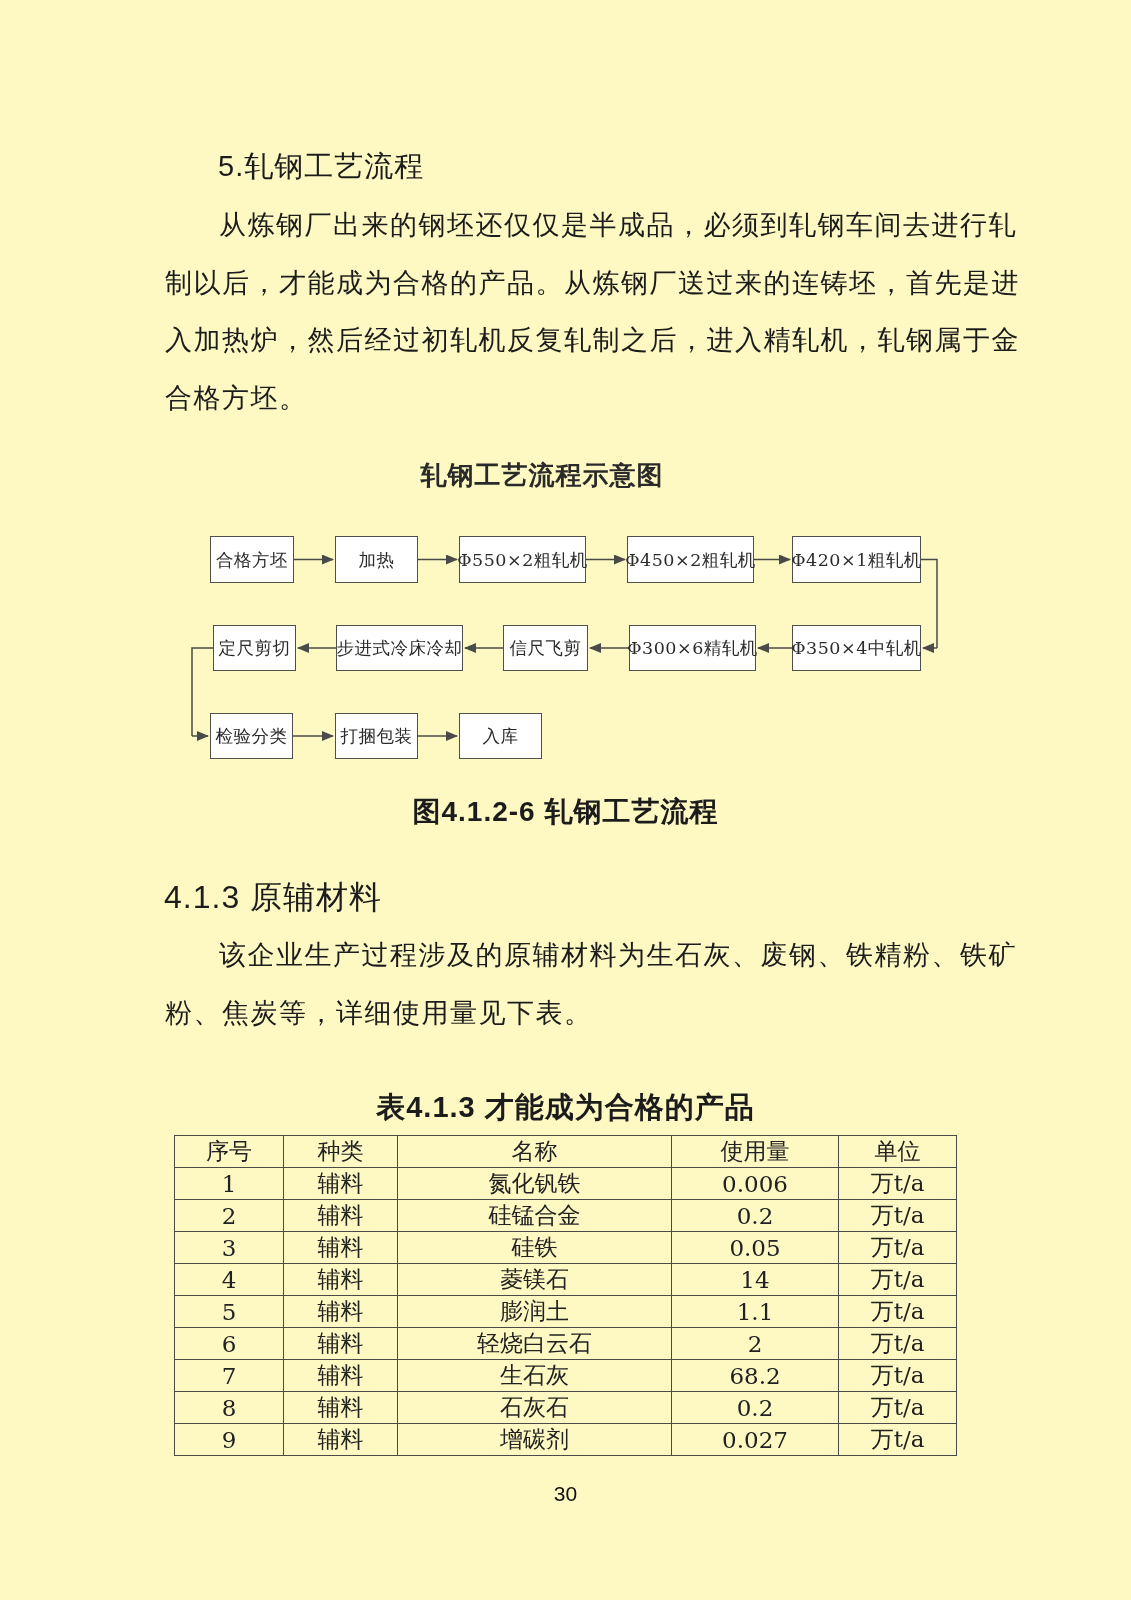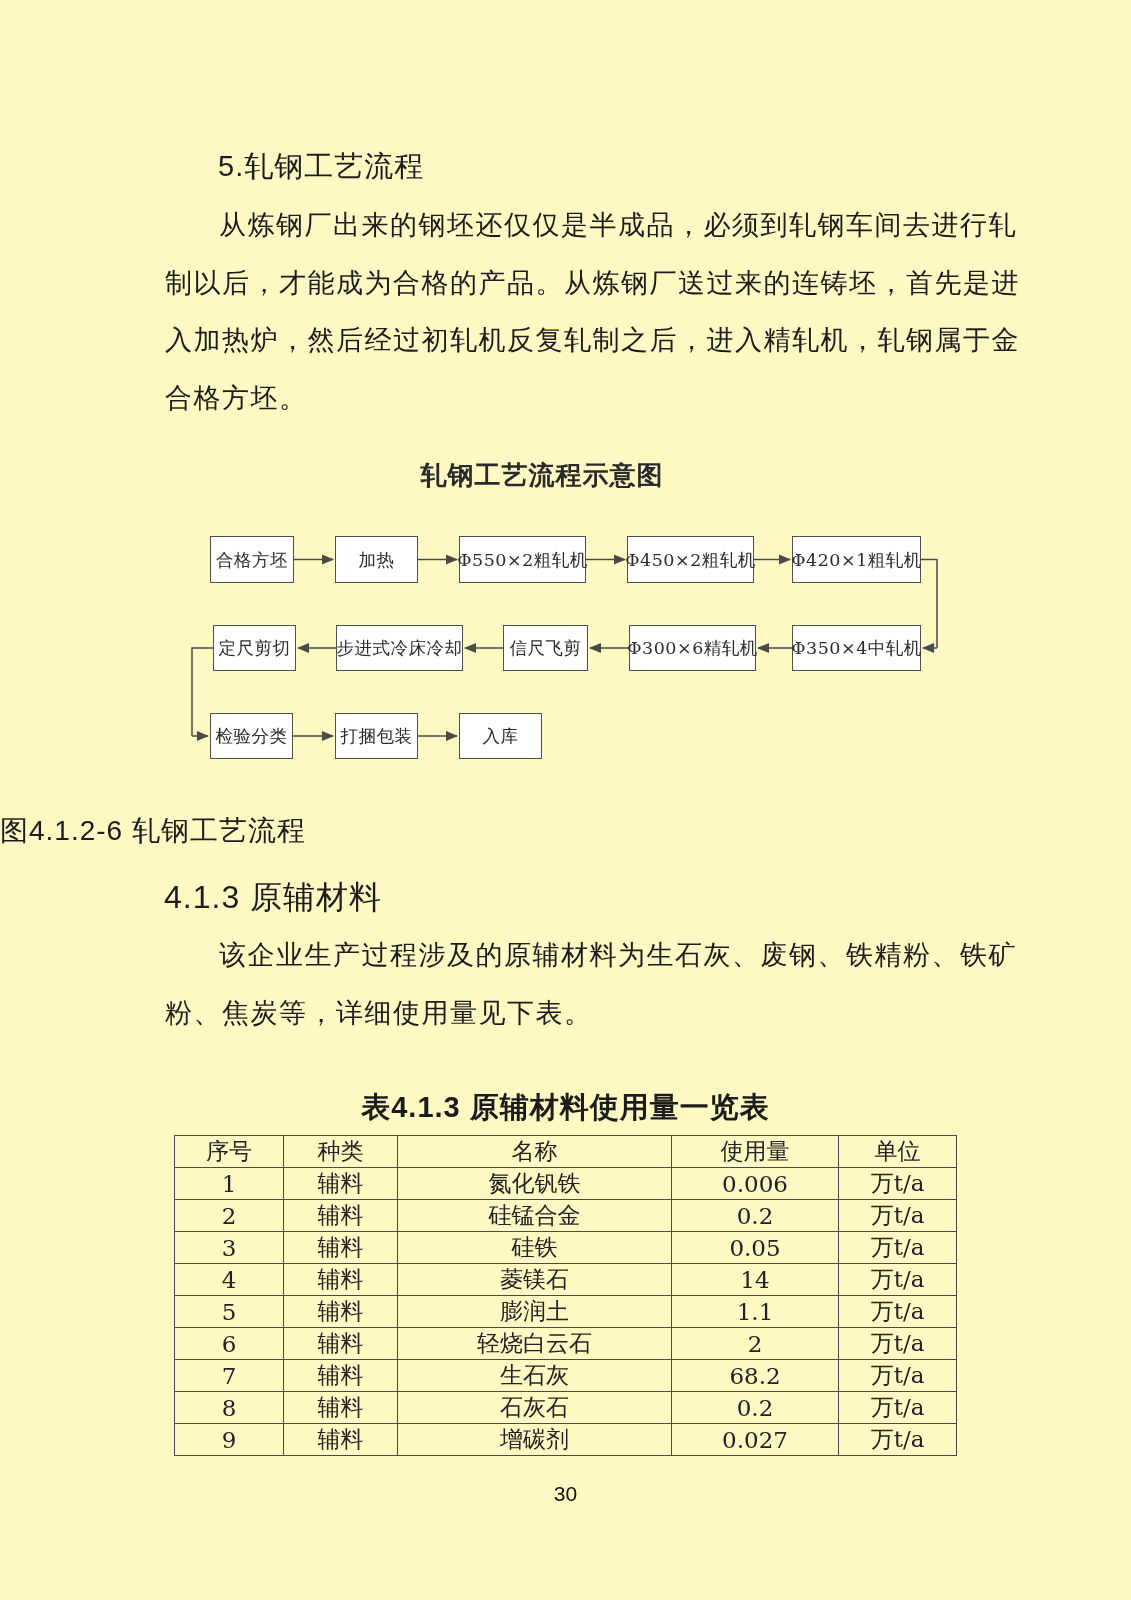--- a/index.html
+++ b/index.html
@@ -47,24 +47,24 @@
     box-sizing:border-box;
     border:1.5px solid #4f4f4f;
     background:#ffffff;
     display:flex;align-items:center;justify-content:center;
     font-size:17.5px;color:#2b2b2b;
     letter-spacing:0.5px;white-space:nowrap;
   }
   .fc-svg{position:absolute;left:0;top:0;}
   
   .fig-caption{
-    position:absolute;left:0;top:812px;width:1131px;
-    text-align:left;
-    font-family:"Liberation Sans", sans-serif;
-    font-weight:normal;font-size:28px;letter-spacing:1px;
+    position:absolute;left:0;top:793px;width:1131px;
+    text-align:center;
+    font-family:"Liberation Sans", sans-serif;
+    font-weight:bold;font-size:28px;letter-spacing:1px;
   }
   .h-section{
     position:absolute;left:164px;top:876px;
     font-family:"Liberation Sans", sans-serif;
     font-weight:normal;font-size:32px;letter-spacing:1px;white-space:nowrap;
   }
   
   .tbl-title{
     position:absolute;left:0;top:1088px;width:1131px;
     text-align:center;
@@ -154,21 +154,21 @@
 
   <div class="fig-caption">图4.1.2-6 轧钢工艺流程</div>
 
   <div class="h-section">4.1.3 原辅材料</div>
 
   <div class="para" id="para2">
     <div class="line first">该企业生产过程涉及的原辅材料为生石灰、废钢、铁精粉、铁矿</div>
     <div class="line last">粉、焦炭等，详细使用量见下表。</div>
   </div>
 
-  <div class="tbl-title">表4.1.3 原辅材料使用量一览表</div>
+  <div class="tbl-title">表4.1.3 才能成为合格的产品</div>
 
   <table class="materials">
     <colgroup>
       <col style="width:109px">
         <col style="width:114px">
         <col style="width:274px">
         <col style="width:167px">
         <col style="width:118px">
     </colgroup>
     <tbody>

